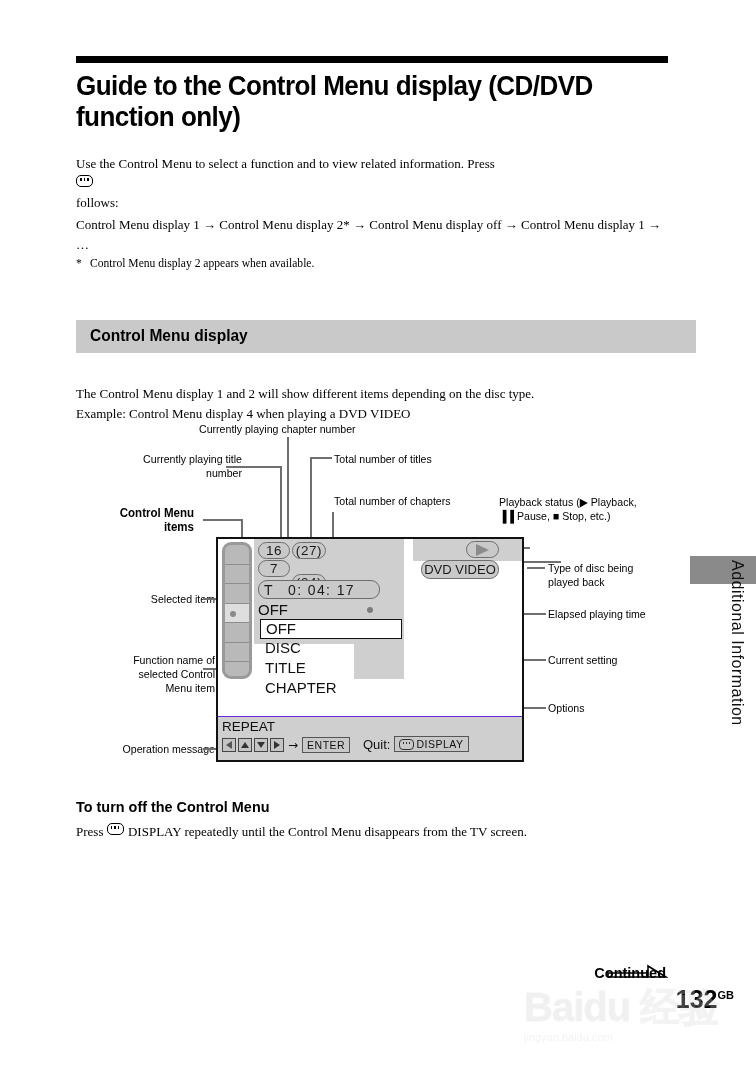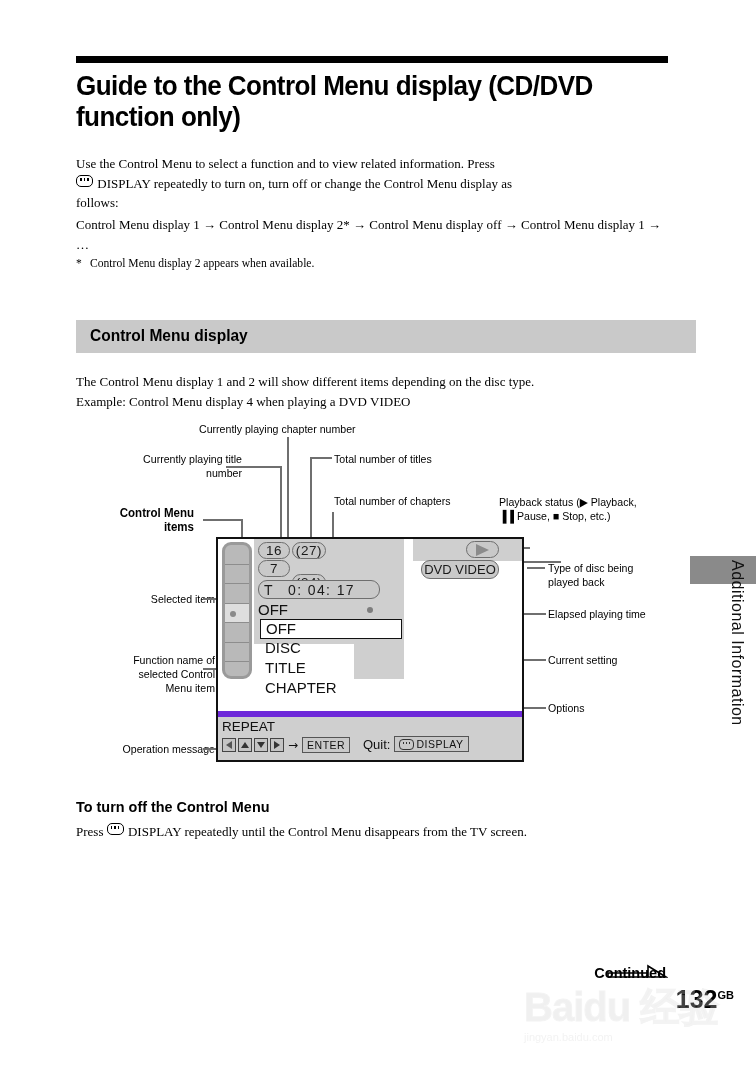--- a/index.html
+++ b/index.html
@@ -27,21 +27,21 @@
       border-radius:5px/5px;position:relative;vertical-align:1px;margin-right:1px;}
   .disp-glyph i{position:absolute;top:2px;width:1.6px;height:3.4px;background:#000;}
   .disp-glyph i:nth-child(1){left:3px;} .disp-glyph i:nth-child(2){left:6.5px;}
   .disp-glyph i:nth-child(3){left:10px;}
 
   
   #section-bar{left:76px;top:320px;width:620px;height:33px;background:#c9c9c9;}
   #section-bar span{position:absolute;left:14px;top:6px;
       font-family:"Liberation Sans",sans-serif;font-weight:bold;font-size:16.5px;
       transform:scaleX(.94);transform-origin:left top;}
-  #sec-para{left:76px;top:372px;width:600px;}
+  #sec-para{left:76px;top:384px;width:600px;}
 
   
   .lbl{font-family:"Liberation Sans",sans-serif;font-size:11.4px;
        line-height:14px;transform:scaleX(.93);transform-origin:left top;
        white-space:pre-line;}
   .lbl.r{transform-origin:right top;text-align:right;}
   .lbl.bold{font-weight:bold;font-size:12.4px;}
   .leader{background:#6f6f6f;position:absolute;}
   .lh{height:1.6px;} .lv{width:1.6px;}
 
@@ -81,21 +81,21 @@
      font-size:15px;color:#111;}
   #cur-dot{position:absolute;left:149px;top:68px;width:6px;height:6px;border-radius:50%;
      background:#7d7d7d;}
   #opt-list{position:absolute;left:42px;top:80px;width:96px;}
   #opt-list .opt{height:20px;font-family:"Liberation Sans",sans-serif;font-size:15px;
      padding-left:5px;color:#111;box-sizing:border-box;}
   #opt-list .opt.first{border:1.6px solid #111;background:#fff;width:142px;}
 
   
   #msg-bar{position:absolute;left:0;bottom:0;width:100%;height:43px;background:#cfcfcf;
-     border-top:6px solid #6d28d9;}
+     border-top:1px solid #6d28d9;}
   #msg-repeat{position:absolute;left:4px;top:2px;font-family:"Liberation Sans",sans-serif;
      font-size:13.5px;color:#111;}
   #msg-row{position:absolute;left:4px;top:20px;display:flex;align-items:center;gap:2px;}
   .keybox{width:14px;height:14px;border:1.4px solid #444;background:#c4c4c4;
      box-sizing:border-box;display:flex;align-items:center;justify-content:center;}
   .keybox .k{width:0;height:0;}
   .k.left{border-right:6px solid #555;border-top:4px solid transparent;border-bottom:4px solid transparent;}
   .k.up{border-bottom:6px solid #333;border-left:4px solid transparent;border-right:4px solid transparent;}
   .k.down{border-top:6px solid #333;border-left:4px solid transparent;border-right:4px solid transparent;}
   .k.right{border-left:6px solid #333;border-top:4px solid transparent;border-bottom:4px solid transparent;}
@@ -138,21 +138,21 @@
      margin-top:-4px;}
 </style>
 </head>
 <body>
 
 <div class="abs" id="top-rule"></div>
 <div class="abs" id="page-title">Guide to the Control Menu display (CD/DVD function only)</div>
 
 <div class="abs body-text" id="intro-para">
   <span>Use the Control Menu to select a function and to view related information. Press</span><br>
-  <span class="disp-glyph"><i></i><i></i><i></i></span><span> DISPLAY repeatedly to turn on, turn off or change the Control Menu display as</span><br>
+  <span class="disp-glyph"><i></i><i></i><i></i></span><br>
   <span>follows:</span>
 </div>
 
 <div class="abs body-text" id="cycle-para">Control Menu display 1 → Control Menu display 2* → Control Menu display off → Control Menu display 1 → …</div>
 
 <div class="abs" id="footnote">
   <span class="fn-star">*</span>
   <span class="fn-txt">Control Menu display 2 appears when available.</span>
 </div>
 

